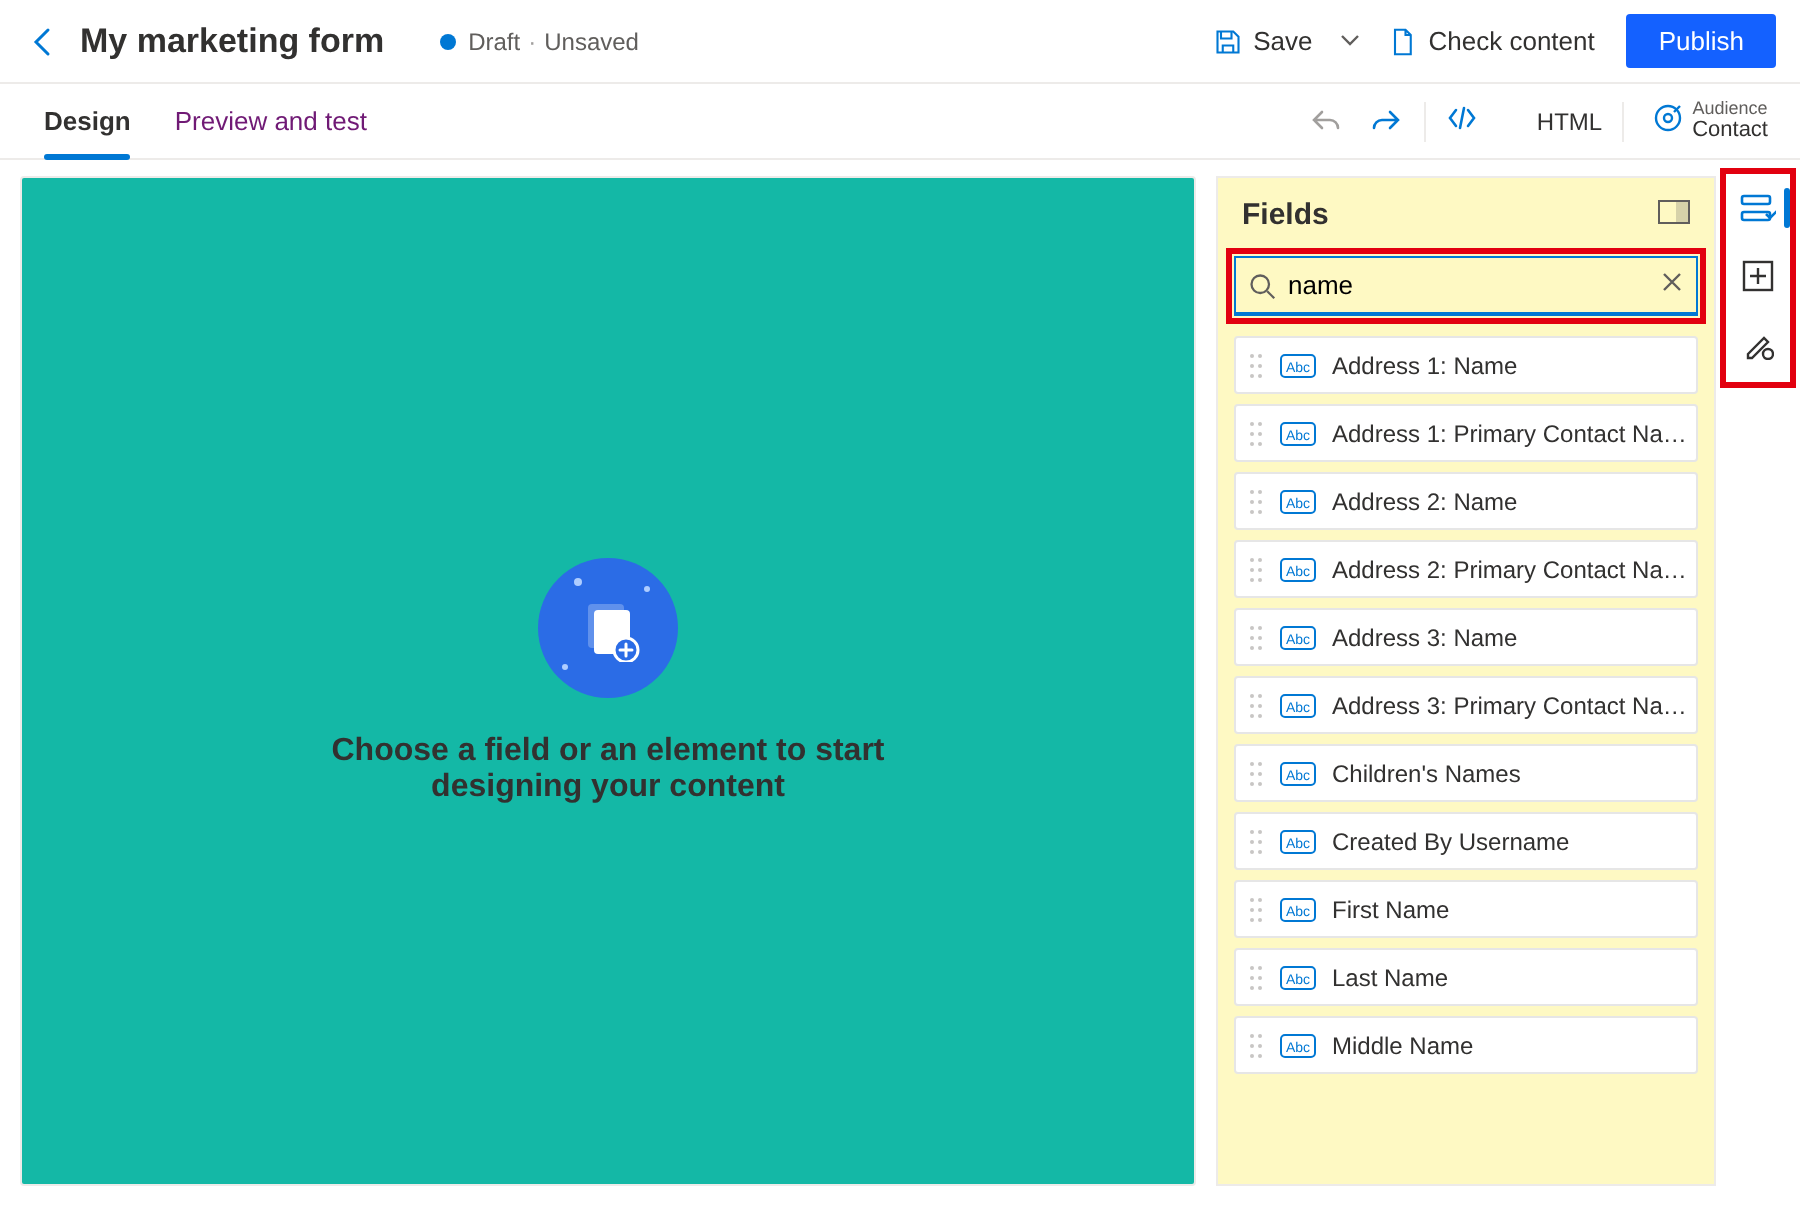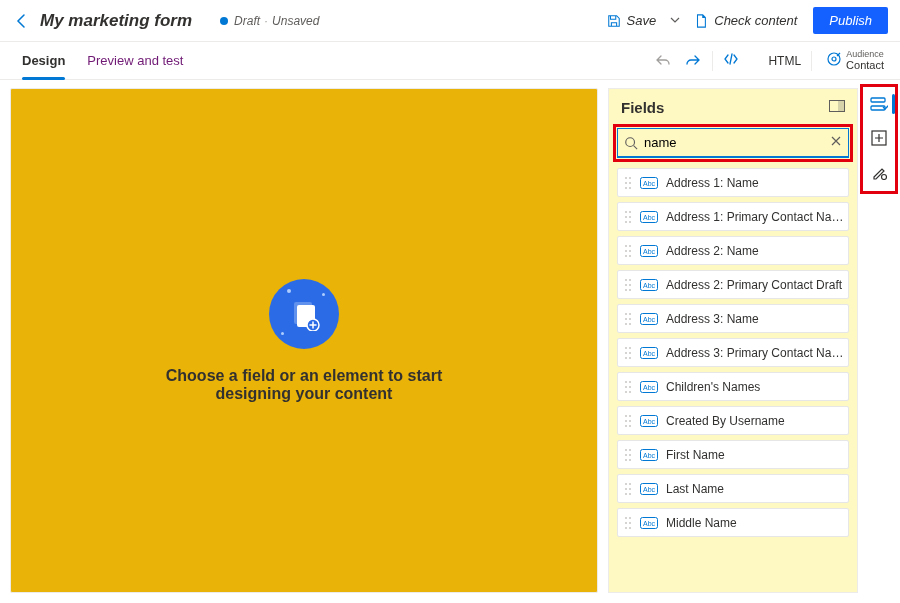--- a/index.html
+++ b/index.html
@@ -1,19 +1,19 @@
 <!DOCTYPE html>
 <html><head>
 <meta charset="utf-8">
 <style>
   * { box-sizing: border-box; margin: 0; padding: 0; font-family: "Segoe UI", Arial, sans-serif; }
   body { width: 900px; height: 603px; background: #fff; overflow: hidden; font-size: 13px; color: #323130; }
 
   
-  .topbar { display: flex; align-items: center; height: 42px; padding: 0 12px 0 8px; border-bottom: 1px solid #edebe9; font-style: italic; }
+  .topbar { display: flex; align-items: center; height: 42px; padding: 0 12px 0 8px; border-bottom: 1px solid #edebe9; }
   .back-arrow { width: 28px; height: 28px; display: flex; align-items: center; justify-content: center; color: #0078d4; cursor: pointer; }
   .title { font-size: 17px; font-weight: 600; margin-left: 4px; }
   .status-group { display: flex; align-items: center; margin-left: 28px; font-size: 12px; color: #605e5c; }
   .status-dot { width: 8px; height: 8px; border-radius: 50%; background: #0078d4; margin-right: 6px; }
   .status-sep { margin: 0 4px; color: #a19f9d; }
   .topbar-spacer { flex: 1; }
   .tb-btn { display: flex; align-items: center; height: 30px; padding: 0 8px; cursor: pointer; font-size: 13px; color: #323130; }
   .tb-btn .ic { margin-right: 6px; color: #0078d4; display: inline-flex; }
   .tb-chev { padding: 0 6px; color: #605e5c; cursor: pointer; }
   .publish-btn { background: #1461ff; color: #fff; padding: 6px 16px; font-size: 13px; border-radius: 2px; cursor: pointer; margin-left: 8px; }
@@ -32,21 +32,21 @@
   .audience-widget { display: flex; align-items: center; padding: 0 4px; cursor: pointer; margin-left: 6px; }
   .audience-widget .ic { color: #0078d4; margin-right: 4px; }
   .aud-txt { display: flex; flex-direction: column; line-height: 1.1; }
   .aud-caption { font-size: 9px; color: #605e5c; text-align: center; }
   .aud-val { font-size: 11px; color: #323130; }
 
   
   .workarea { display: flex; height: calc(603px - 42px - 38px); position: relative; }
 
   .canvas-col { flex: 1; padding: 8px 10px 10px 10px; }
-  .canvas { width: 100%; height: 100%; border: 1px solid #edebe9; border-radius: 2px; display: flex; flex-direction: column; align-items: center; justify-content: center; background: #eab308; }
+  .canvas { width: 100%; height: 100%; border: 1px solid #edebe9; border-radius: 2px; display: flex; flex-direction: column; align-items: center; justify-content: center; background: #14b8a6; }
   .circle-badge { width: 70px; height: 70px; border-radius: 50%; background: #2b6ce6; display: flex; align-items: center; justify-content: center; position: relative; color: #fff; }
   .sparkle { position: absolute; width: 4px; height: 4px; background: #aecdff; border-radius: 50%; }
   .canvas-msg { margin-top: 18px; text-align: center; }
   .canvas-msg .l1 { font-size: 16px; font-weight: 600; color: #323130; }
   .canvas-msg .l2 { font-size: 16px; font-weight: 600; color: #323130; }
 
   .panel-col { width: 250px; padding: 8px 0 10px 0; }
   .panel { width: 100%; height: 100%; border: 1px solid #edebe9; background: #fef9c3; display: flex; flex-direction: column; }
   .panel-header { display: flex; align-items: center; padding: 10px 12px 6px 12px; }
   .panel-header h3 { font-size: 15px; font-weight: 700; flex: 1; }
@@ -279,21 +279,21 @@
                 <circle cx="2" cy="12" r="1" fill="currentColor"></circle>
                 <circle cx="6" cy="12" r="1" fill="currentColor"></circle>
               </svg>
             </span>
             <span class="type-ic">
               <svg width="18" height="12" viewBox="0 0 18 12">
                 <rect x="0.5" y="0.5" width="17" height="11" rx="2" stroke="#0078d4" fill="none"></rect>
                 <text x="9" y="9" text-anchor="middle" font-size="7" fill="#0078d4" font-family="Segoe UI">Abc</text>
               </svg>
             </span>
-            <span class="field-label">Address 2: Primary Contact Draft</span>
+            <span class="field-label">Address 2: Primary Contact Name</span>
           </div>
           <div class="field-item">
             <span class="grip">
               <svg width="8" height="14" viewBox="0 0 8 14">
                 <circle cx="2" cy="2" r="1" fill="currentColor"></circle>
                 <circle cx="6" cy="2" r="1" fill="currentColor"></circle>
                 <circle cx="2" cy="7" r="1" fill="currentColor"></circle>
                 <circle cx="6" cy="7" r="1" fill="currentColor"></circle>
                 <circle cx="2" cy="12" r="1" fill="currentColor"></circle>
                 <circle cx="6" cy="12" r="1" fill="currentColor"></circle>

